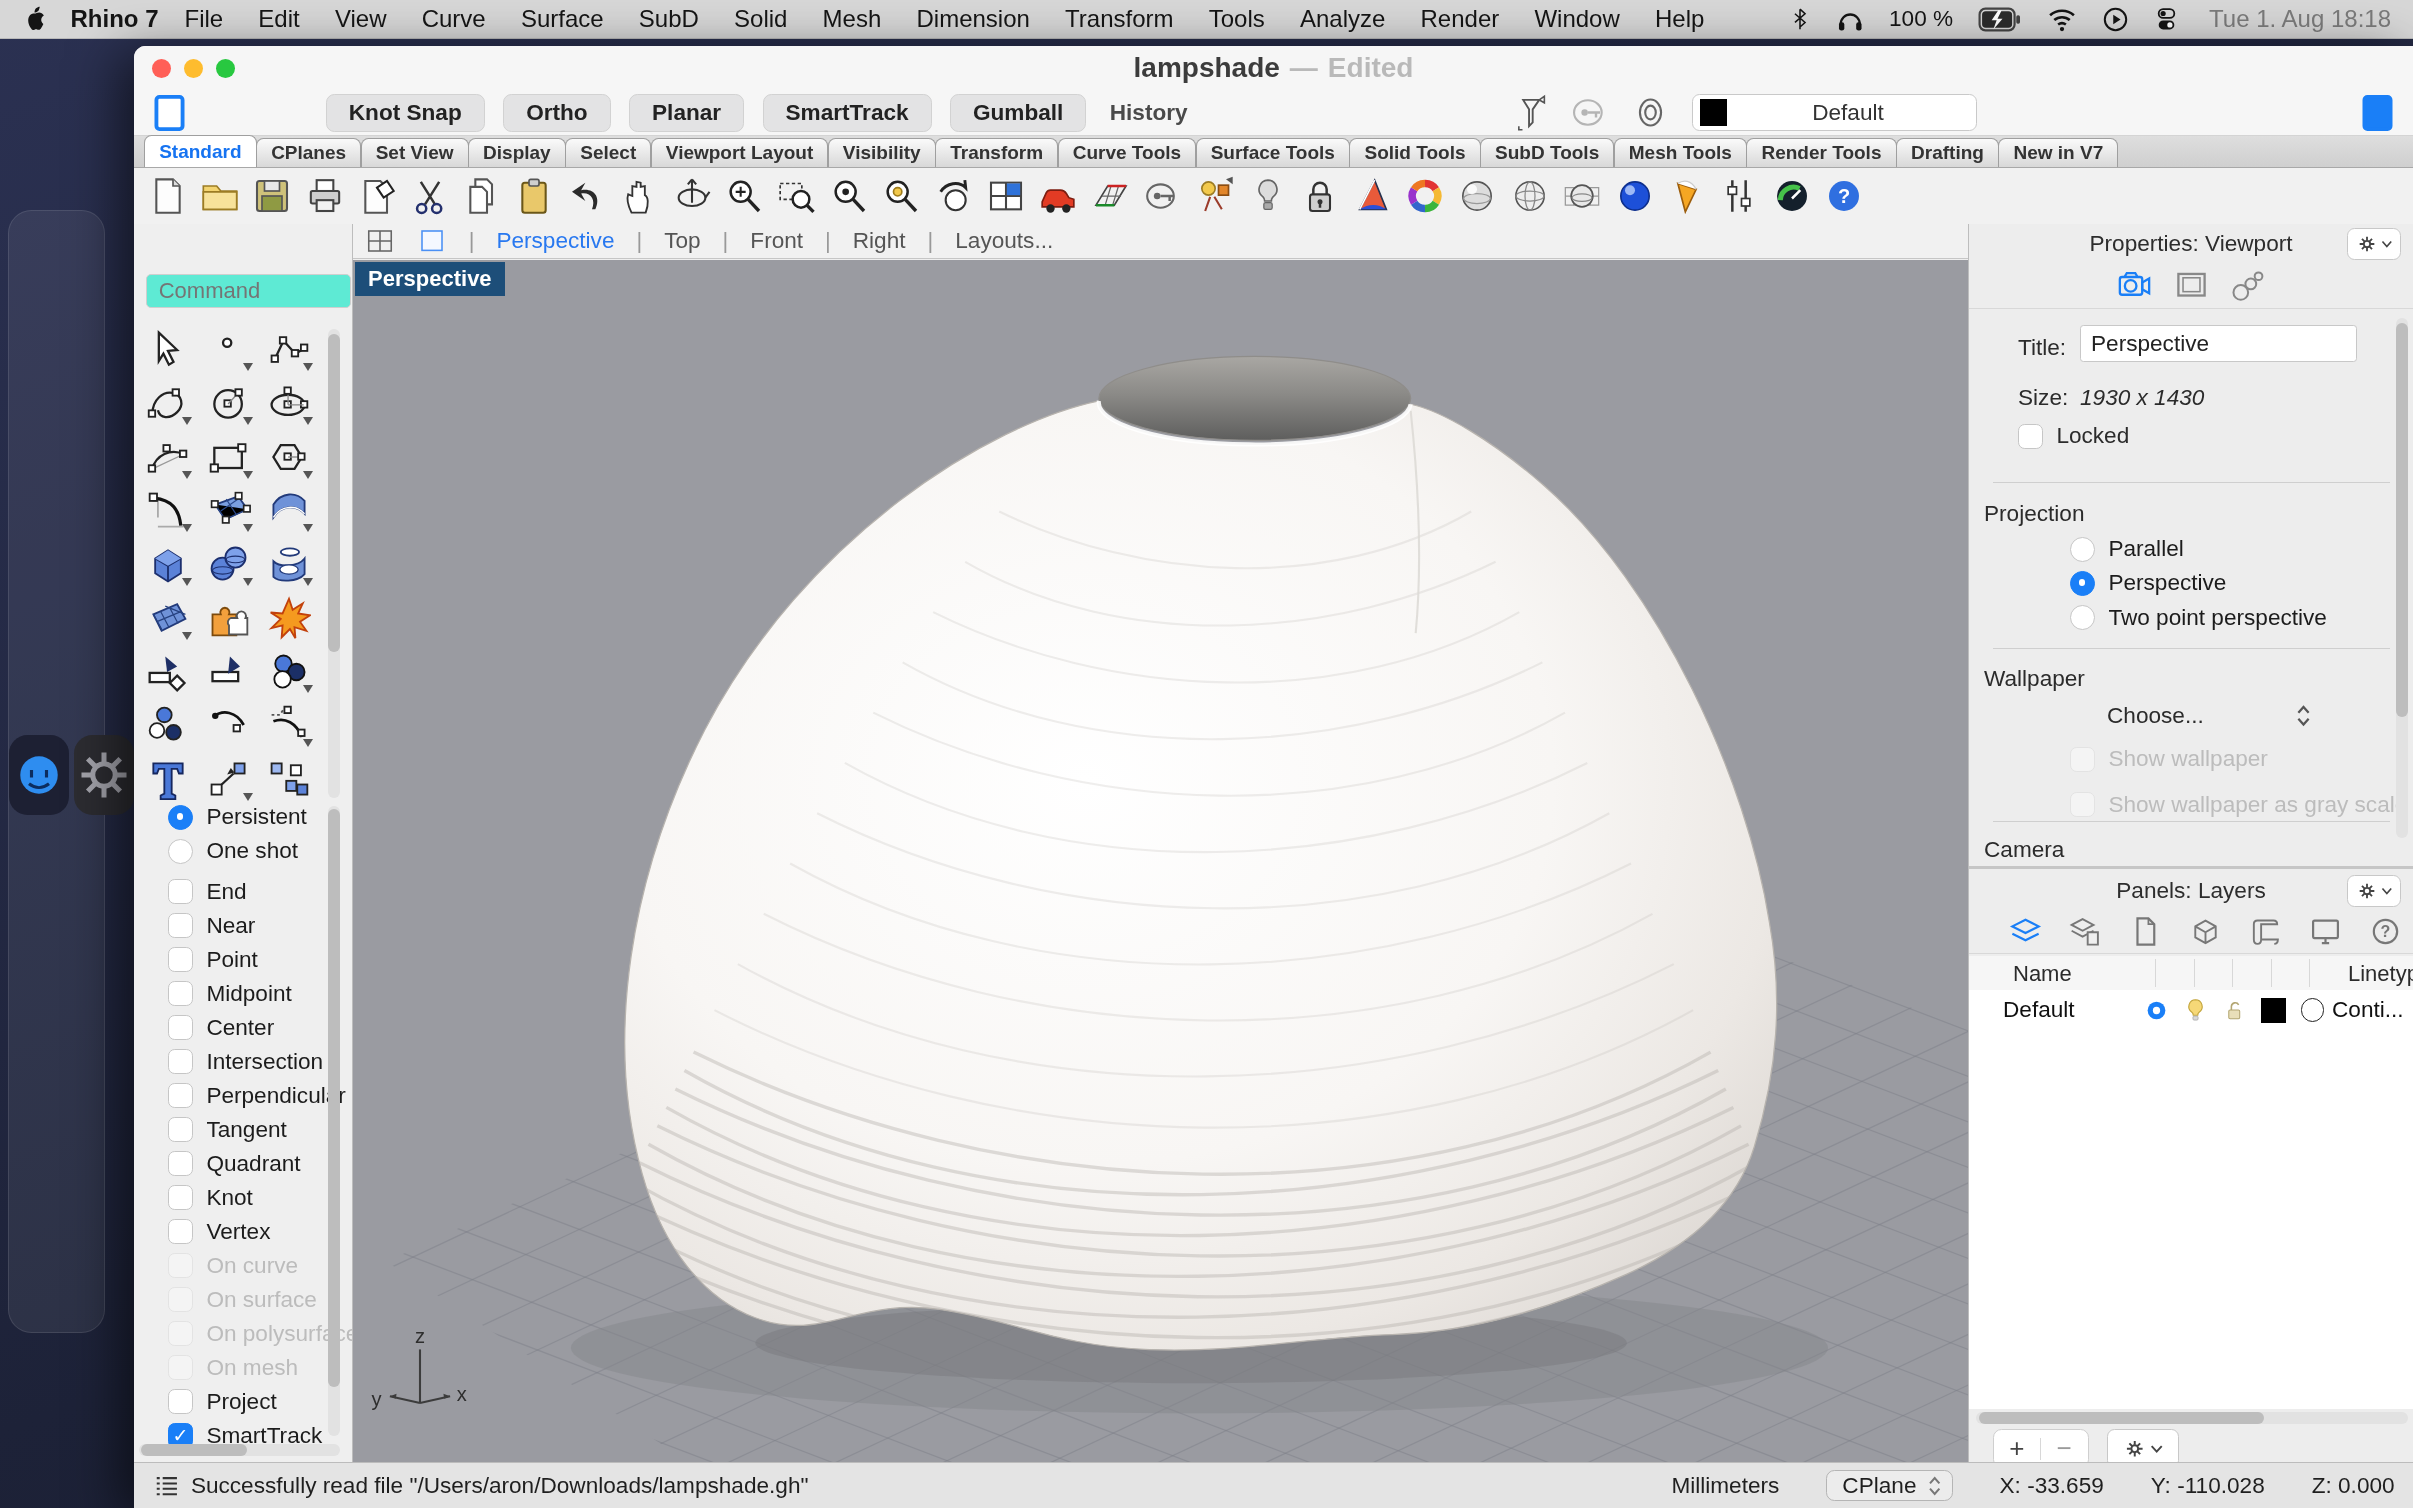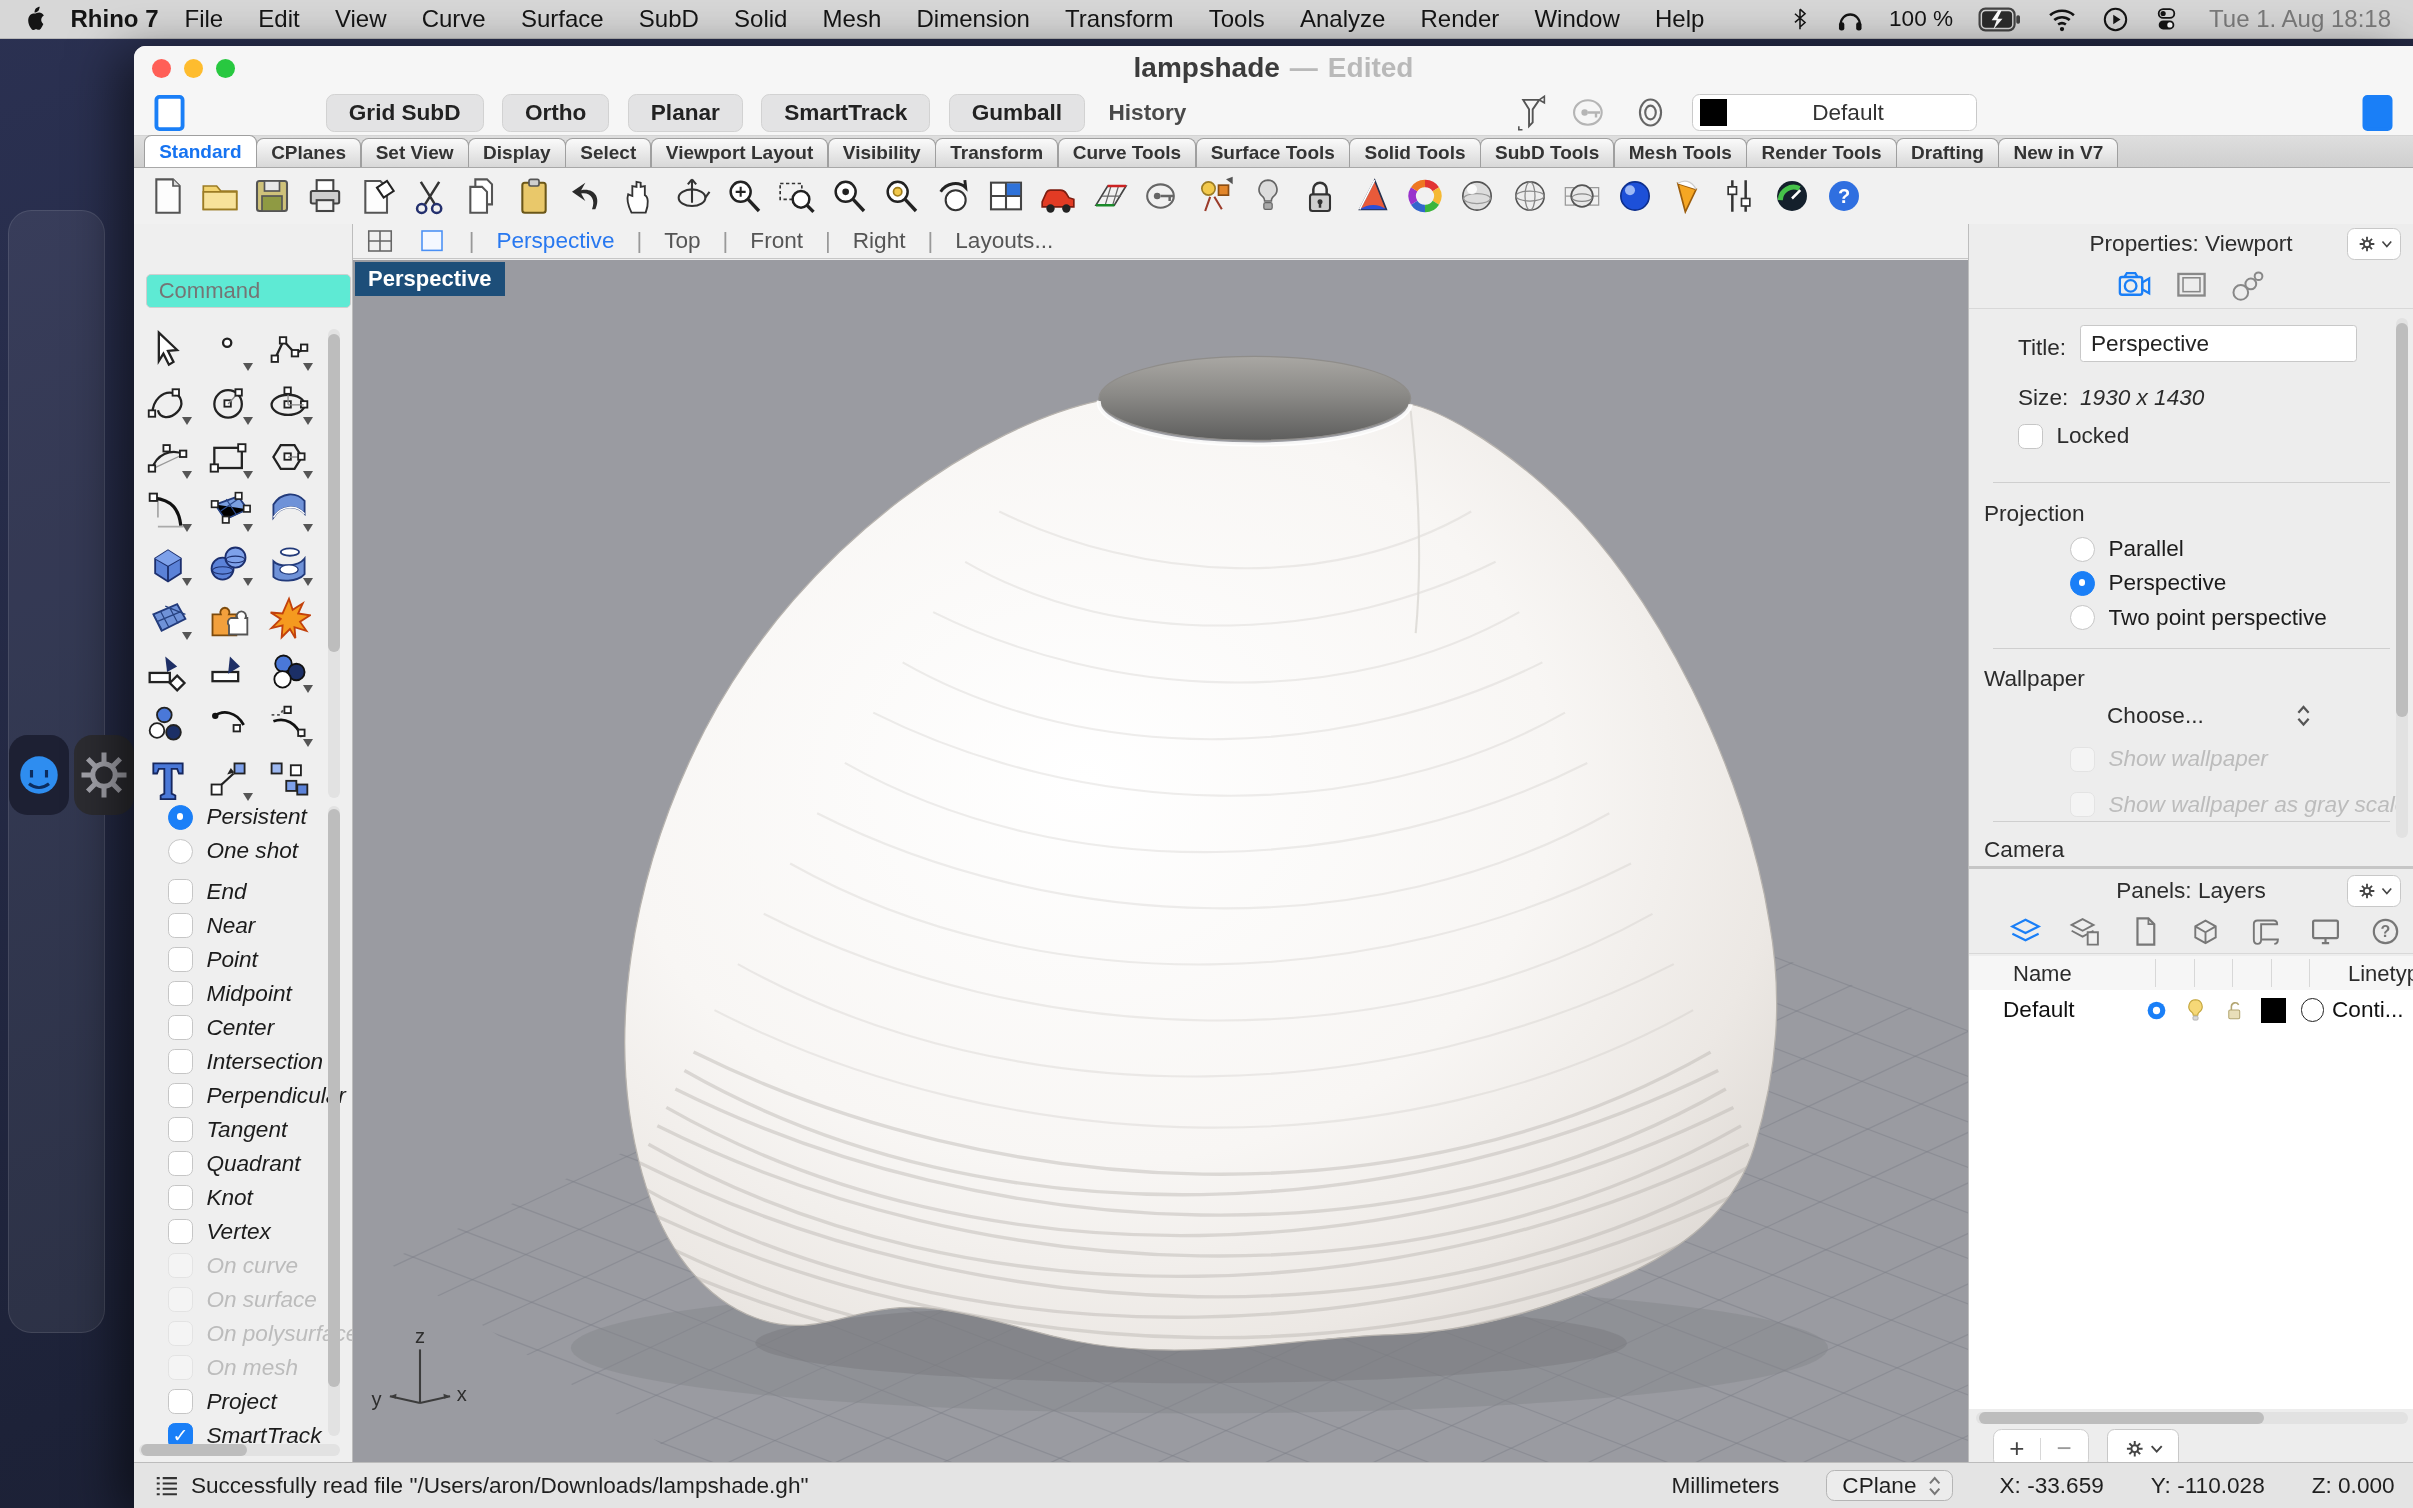--- a/index.html
+++ b/index.html
@@ -43,21 +43,21 @@
   
   .main{left:0;top:178px;width:100%;height:1238px;background:#efefef;}
   .leftpanel{left:0;top:0;width:218px;height:1238px;background:#efefef;border-right:0.8px solid #bdbdbd;}
   .cmdinput{left:11.7px;top:50px;width:205px;height:34px;border:0.8px solid #cfcfcf;border-radius:5px;background:#5eead4;font-size:22px;color:#333;padding:0 12px;box-sizing:border-box;font-family:"Liberation Sans",sans-serif;}
   .toolgrid{left:6.7px;top:102px;width:181px;height:476px;display:grid;grid-template-columns:repeat(3,1fr);row-gap:6.7px;overflow:hidden;}
   .tool{width:55px;height:47px;display:flex;align-items:center;justify-content:center;position:relative;}
   .tool .dd{position:absolute;right:3.4px;bottom:1.7px;width:0;height:0;border-left:5.9px solid transparent;border-right:5.9px solid transparent;border-top:8.4px solid #555;}
   .vscroll{width:11.7px;border-radius:5.9px;background:#e2e2e2;}
   .vthumb{position:absolute;left:0;width:11.7px;border-radius:5.9px;background:#bdbdbd;}
   .osnap{left:0;top:576px;width:206px;}
-  .os-row{display:flex;align-items:center;gap:13.4px;height:34px;padding-left:34px;font-style:italic;}
+  .os-row{display:flex;align-items:center;gap:13.4px;height:34px;padding-left:34px;}
   .os-label{font-size:22.6px;color:#1c1c1c;white-space:nowrap;}
   .os-row.disabled .os-label{color:#bcbcbc;}
   .cbx{width:25px;height:25px;border:1.7px solid #c6c6c6;border-radius:6.7px;background:#fff;box-sizing:border-box;flex:0 0 auto;display:flex;align-items:center;justify-content:center;}
   .os-row.disabled .cbx{border-color:#e3e3e3;background:#f4f4f4;}
   .cbx.checked{background:#1a7ff7;border-color:#1a7ff7;color:#fff;font-size:19px;font-weight:bold;}
   .rad{width:25px;height:25px;border:1.7px solid #c6c6c6;border-radius:50%;background:#fff;box-sizing:border-box;flex:0 0 auto;position:relative;}
   .rad.sel{background:#1a7ff7;border-color:#1a7ff7;}
   .rad.sel::after{content:"";position:absolute;left:7.5px;top:7.5px;width:6.7px;height:6.7px;border-radius:50%;background:#fff;}
   .hscroll{position:absolute;height:11.7px;border-radius:5.9px;background:#e2e2e2;}
   .hthumb{position:absolute;top:0;height:11.7px;border-radius:5.9px;background:#bdbdbd;}
@@ -283,21 +283,21 @@
     </div>
 
     <div class="abs quickbar">
       <span>
           <svg width="37" height="40" viewBox="0 0 48 52">
             <rect x="7" y="5" width="34" height="42" rx="4" fill="#fff" stroke="#1a7ff7" stroke-width="5"></rect>
           </svg>
         </span>
       <span style="width:101px;"></span>
       <span id="qbuttons" style="display:flex;gap:18.4px;">
-          <span class="qbtn">Grid SubD</span>
+          <span class="qbtn">Knot Snap</span>
           <span class="qbtn">Ortho</span>
           <span class="qbtn">Planar</span>
           <span class="qbtn">SmartTrack</span>
           <span class="qbtn">Gumball</span>
         </span>
       <span class="qhistory">History</span>
       <span style="margin-left:auto;display:flex;align-items:center;gap:22px;">
         <span>
             <svg width="35" height="40" viewBox="0 0 48 52">
               <path d="M14 8h22l-9 13v18l-5 5V21z" fill="none" stroke="#555" stroke-width="2.6"></path>

